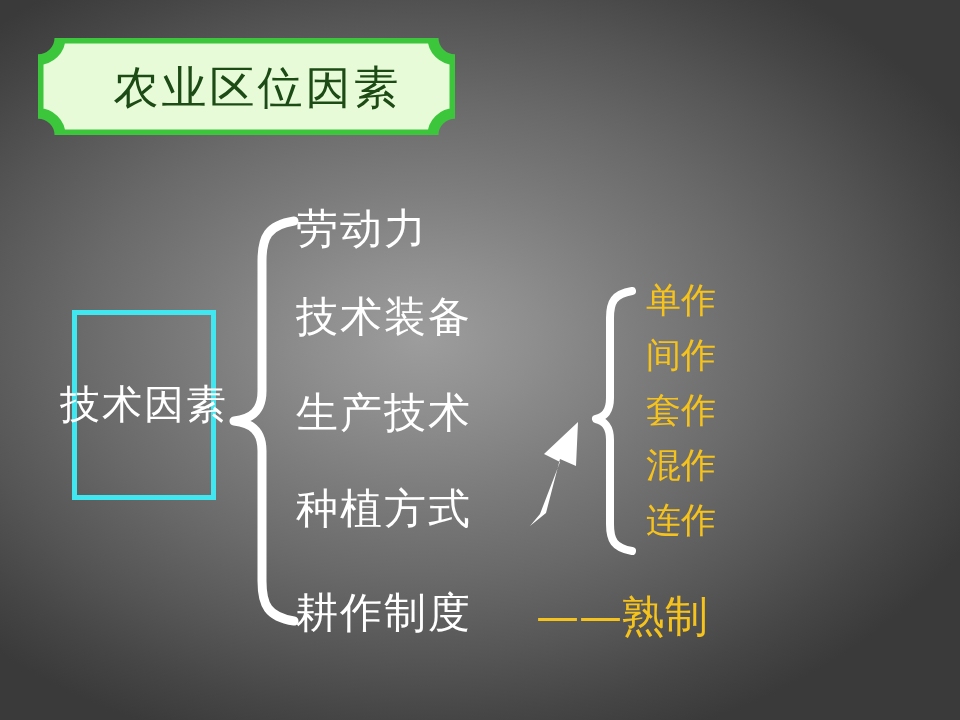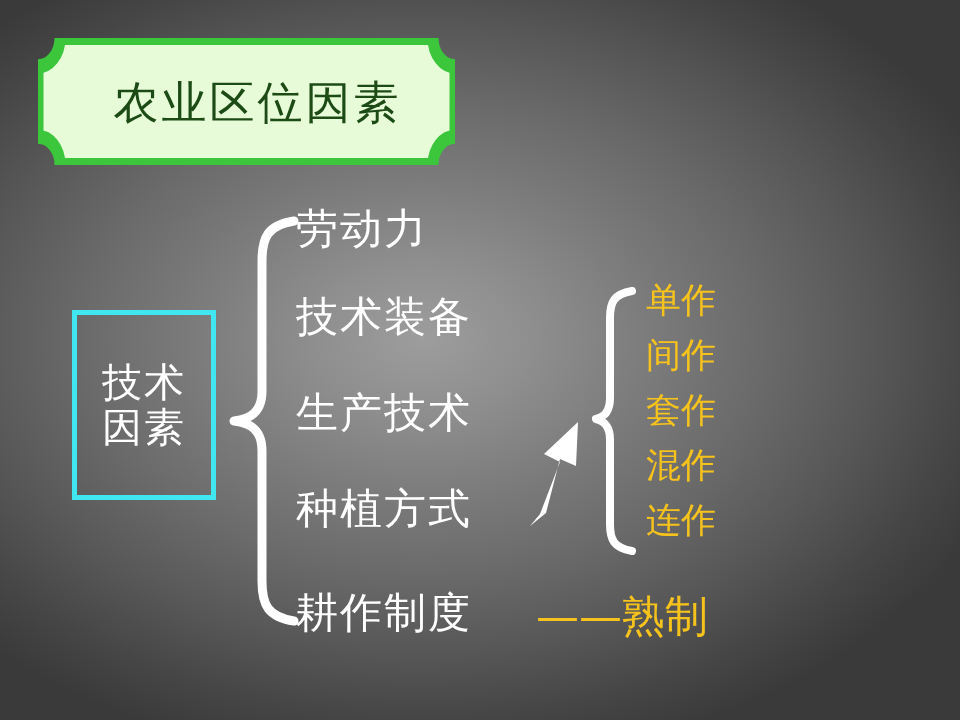--- a/index.html
+++ b/index.html
@@ -25,21 +25,21 @@
         #464646 88%,
         #3a3a3a 100%);
   }
 
   
   #title-banner {
     position: absolute;
     left: 38px;
     top: 38px;
     width: 417px;
-    height: 127px;
+    height: 97px;
   }
   #title-banner svg {
     position: absolute;
     inset: 0;
     width: 100%;
     height: 100%;
     display: block;
   }
   #title-text {
     position: absolute;
@@ -61,21 +61,21 @@
   #left-box {
     position: absolute;
     left: 72px;
     top: 310px;
     width: 144px;
     height: 190px;
     border: 5px solid #40e6f0;
     box-sizing: border-box;
     background: transparent;
     display: flex;
-    flex-direction: column;
+    flex-direction: row;
     align-items: center;
     justify-content: center;
   }
   #left-box .bline {
     color: #ffffff;
     font-size: 40px;
     line-height: 1.13;
     letter-spacing: 2px;
     white-space: nowrap;
   }

